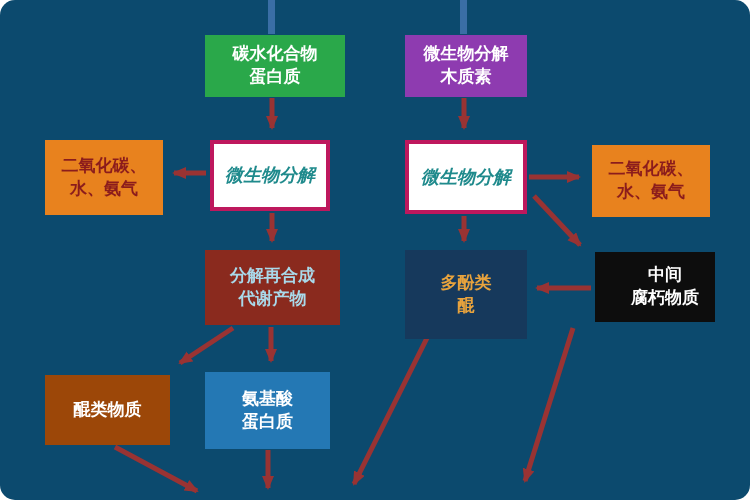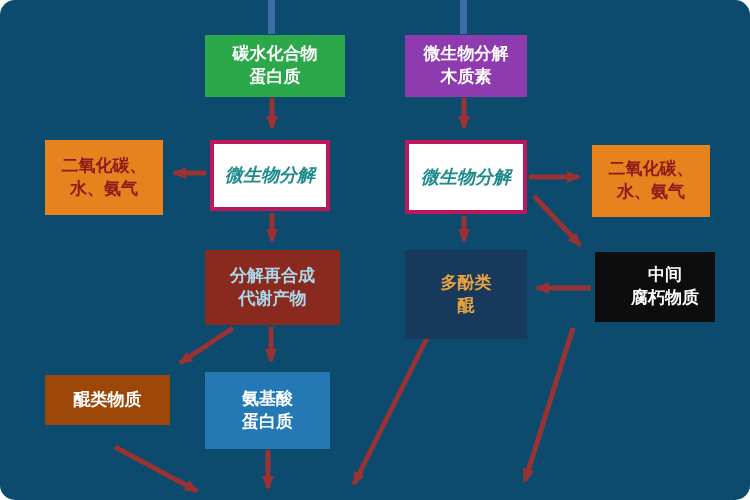--- a/index.html
+++ b/index.html
@@ -101,21 +101,21 @@
   <div class="node n-navy" style="left:405px;top:250px;width:122px;height:89px;">
     <span class="lbl">多酚类
 醌</span>
   </div>
 
   <div class="node n-black" style="left:595px;top:252px;width:120px;height:70px;padding-left:20px;">
     <span class="lbl">中间
 腐朽物质</span>
   </div>
 
-  <div class="node n-brown" style="left:45px;top:375px;width:125px;height:50px;">
+  <div class="node n-brown" style="left:45px;top:375px;width:125px;height:70px;">
     <span class="lbl">醌类物质</span>
   </div>
 
   <div class="node n-blue" style="left:205px;top:372px;width:125px;height:77px;">
     <span class="lbl">氨基酸
 蛋白质</span>
   </div>
 
 </div>
 

